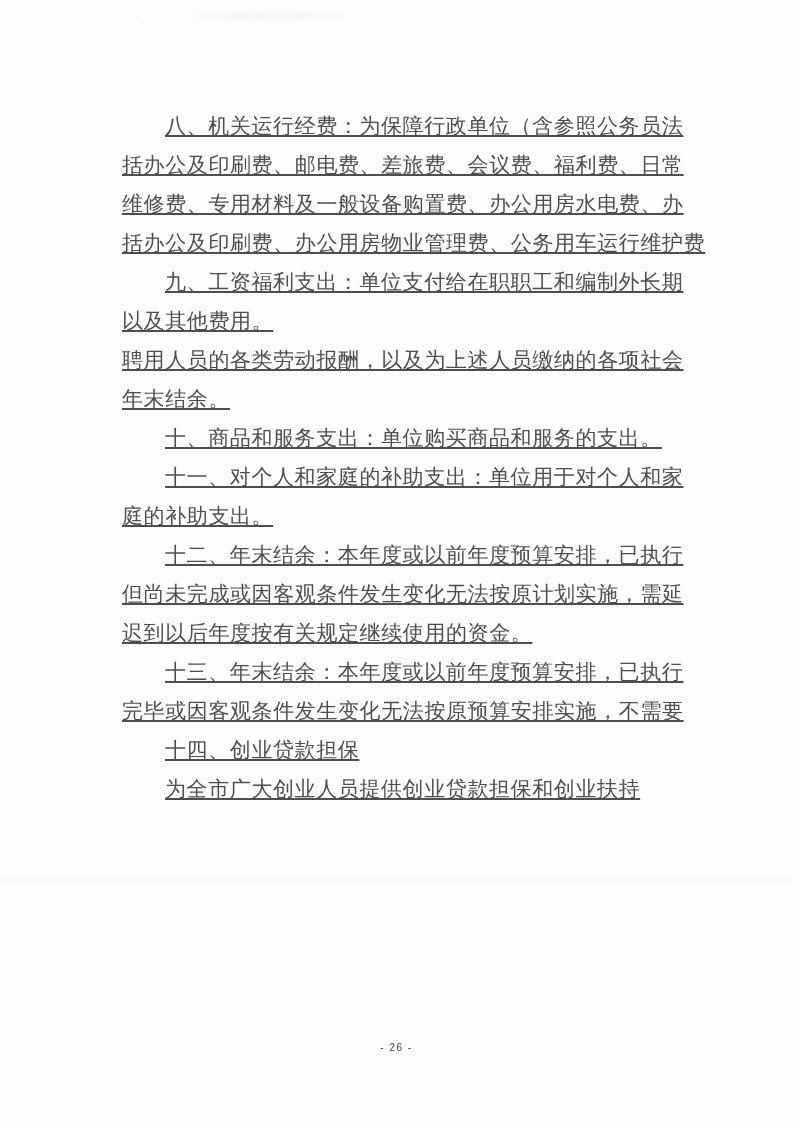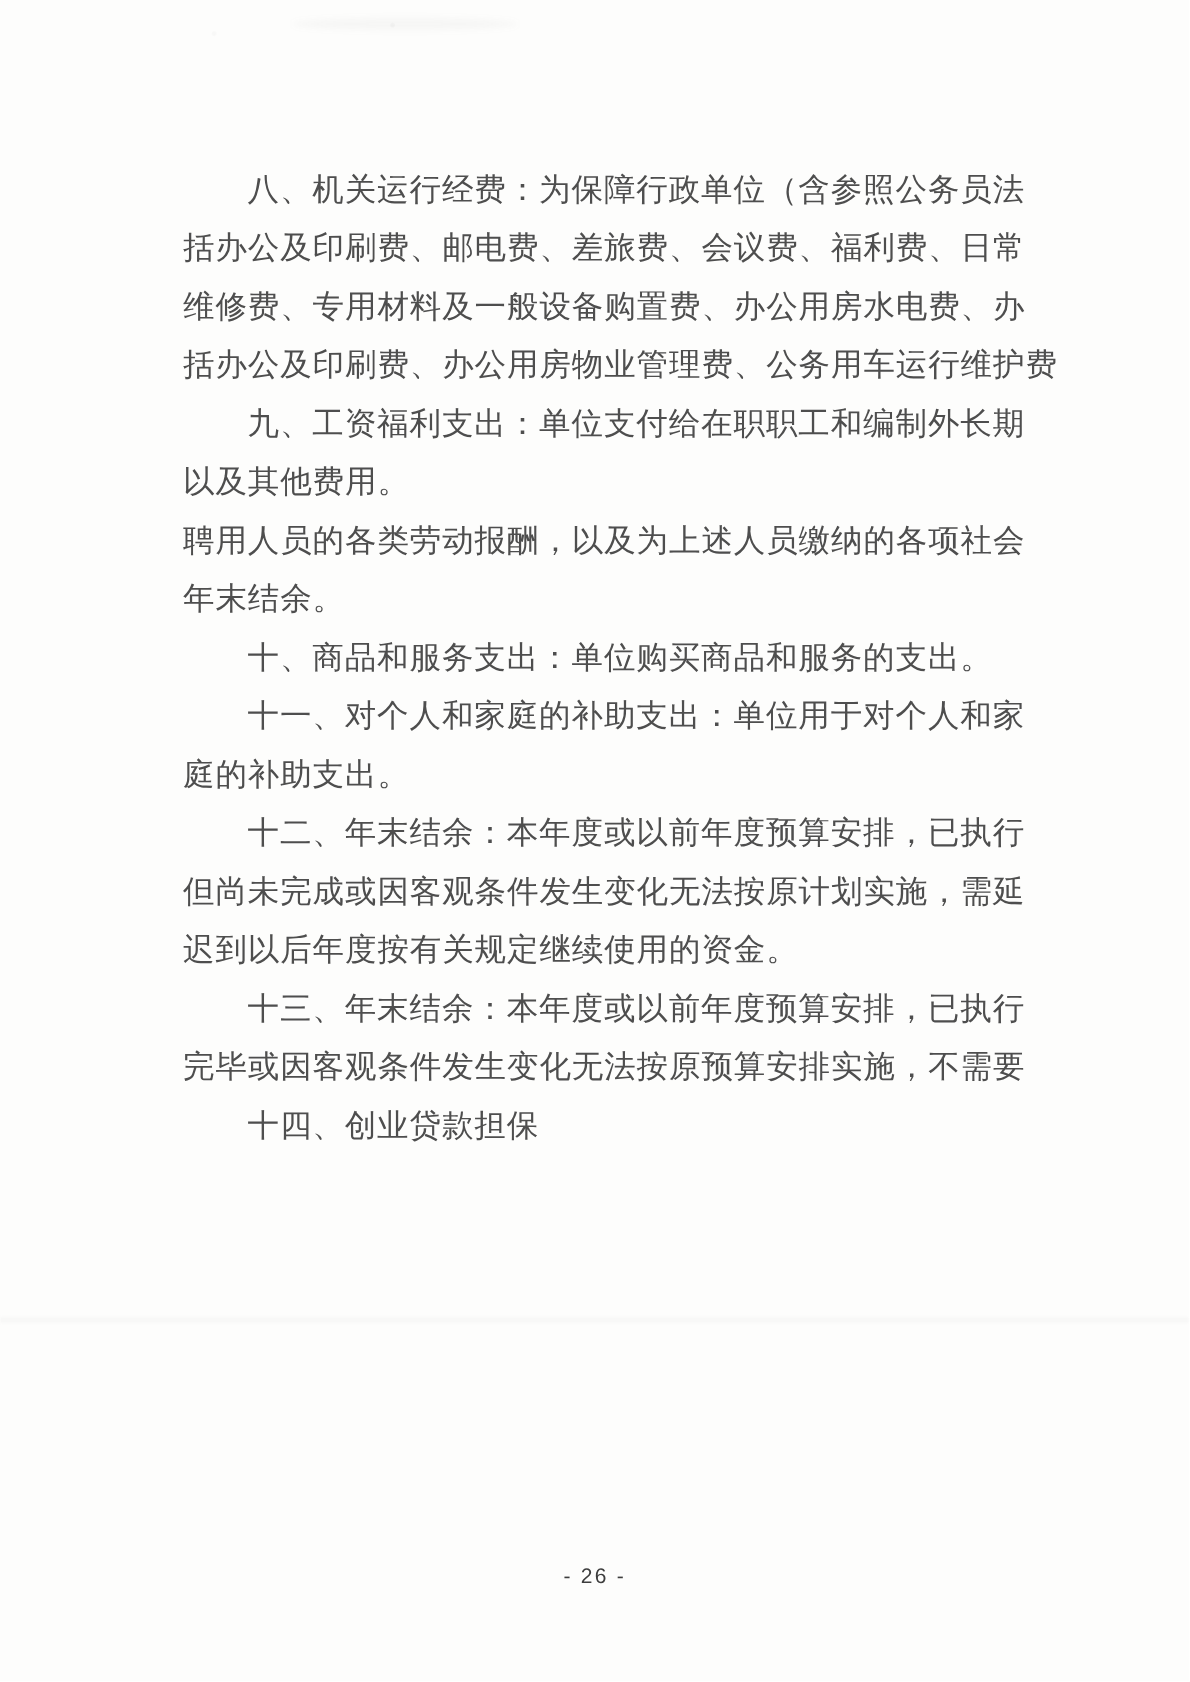--- a/index.html
+++ b/index.html
@@ -23,35 +23,36 @@
   .text-block {
     position: absolute;
     left: 122px;
     top: 107px;
     width: 570px;
     font-size: 21px;
     letter-spacing: 0.6px;
     line-height: 39px;
     color: #4e4e4e;
     text-rendering: optimizeLegibility;
+    text-decoration: underline;
   }
   .line {
     height: 39px;
     white-space: nowrap;
   }
   .line.indent {
     padding-left: 43px;
   }
   .page-number {
     position: absolute;
     left: 0;
     right: 0;
     top: 1042px;
     text-align: center;
-    font-size: 14px;
+    font-size: 10px;
     letter-spacing: 1.5px;
     color: #3d3d3d;
     font-family: "Liberation Sans", "DejaVu Sans", sans-serif;
   }
   .scan-artifact {
     position: absolute;
     pointer-events: none;
   }
   .artifact-top {
     left: 195px; top: 12px; width: 150px; height: 8px;
@@ -85,17 +86,18 @@
       <div class="line">年末结余。</div>
       <div class="line indent">十、商品和服务支出：单位购买商品和服务的支出。</div>
       <div class="line indent">十一、对个人和家庭的补助支出：单位用于对个人和家</div>
       <div class="line">庭的补助支出。</div>
       <div class="line indent">十二、年末结余：本年度或以前年度预算安排，已执行</div>
       <div class="line">但尚未完成或因客观条件发生变化无法按原计划实施，需延</div>
       <div class="line">迟到以后年度按有关规定继续使用的资金。</div>
       <div class="line indent">十三、年末结余：本年度或以前年度预算安排，已执行</div>
       <div class="line">完毕或因客观条件发生变化无法按原预算安排实施，不需要</div>
       <div class="line indent">十四、创业贷款担保</div>
+      <div class="line indent">为全市广大创业人员提供创业贷款担保和创业扶持</div>
     </main>
 
   <footer class="page-number">- 26 -</footer>
 
 </div>
 
 </body></html>

